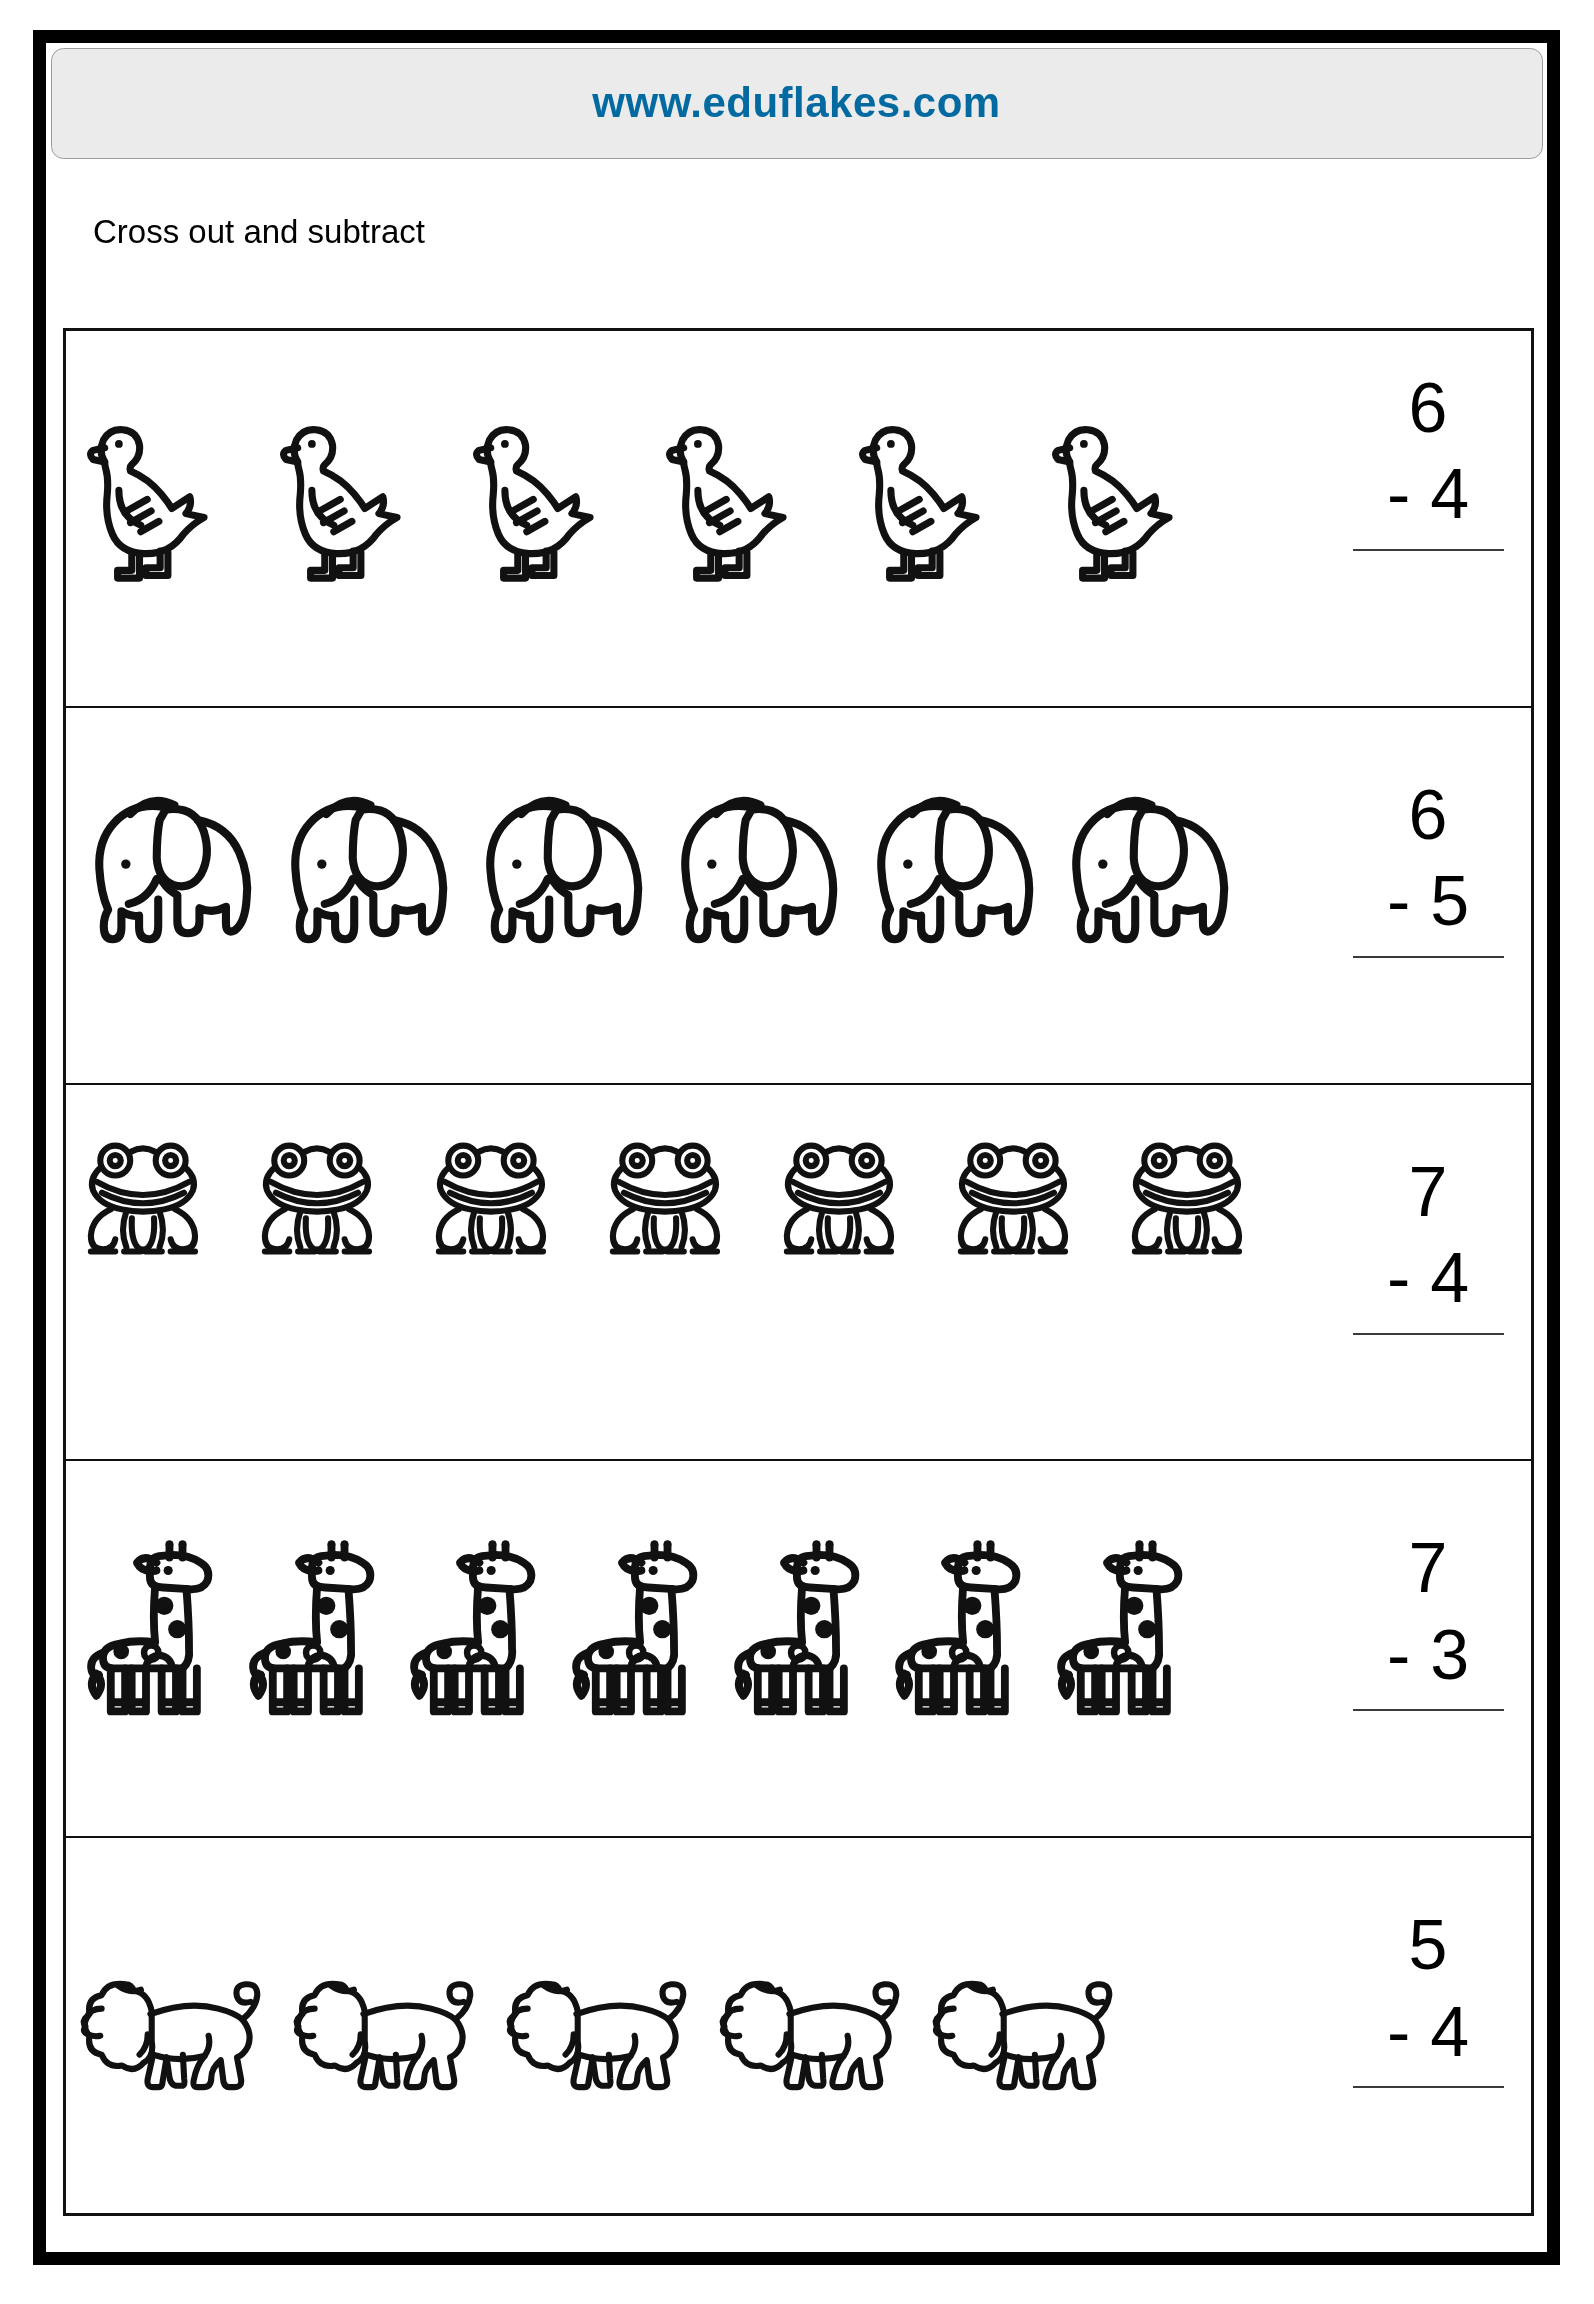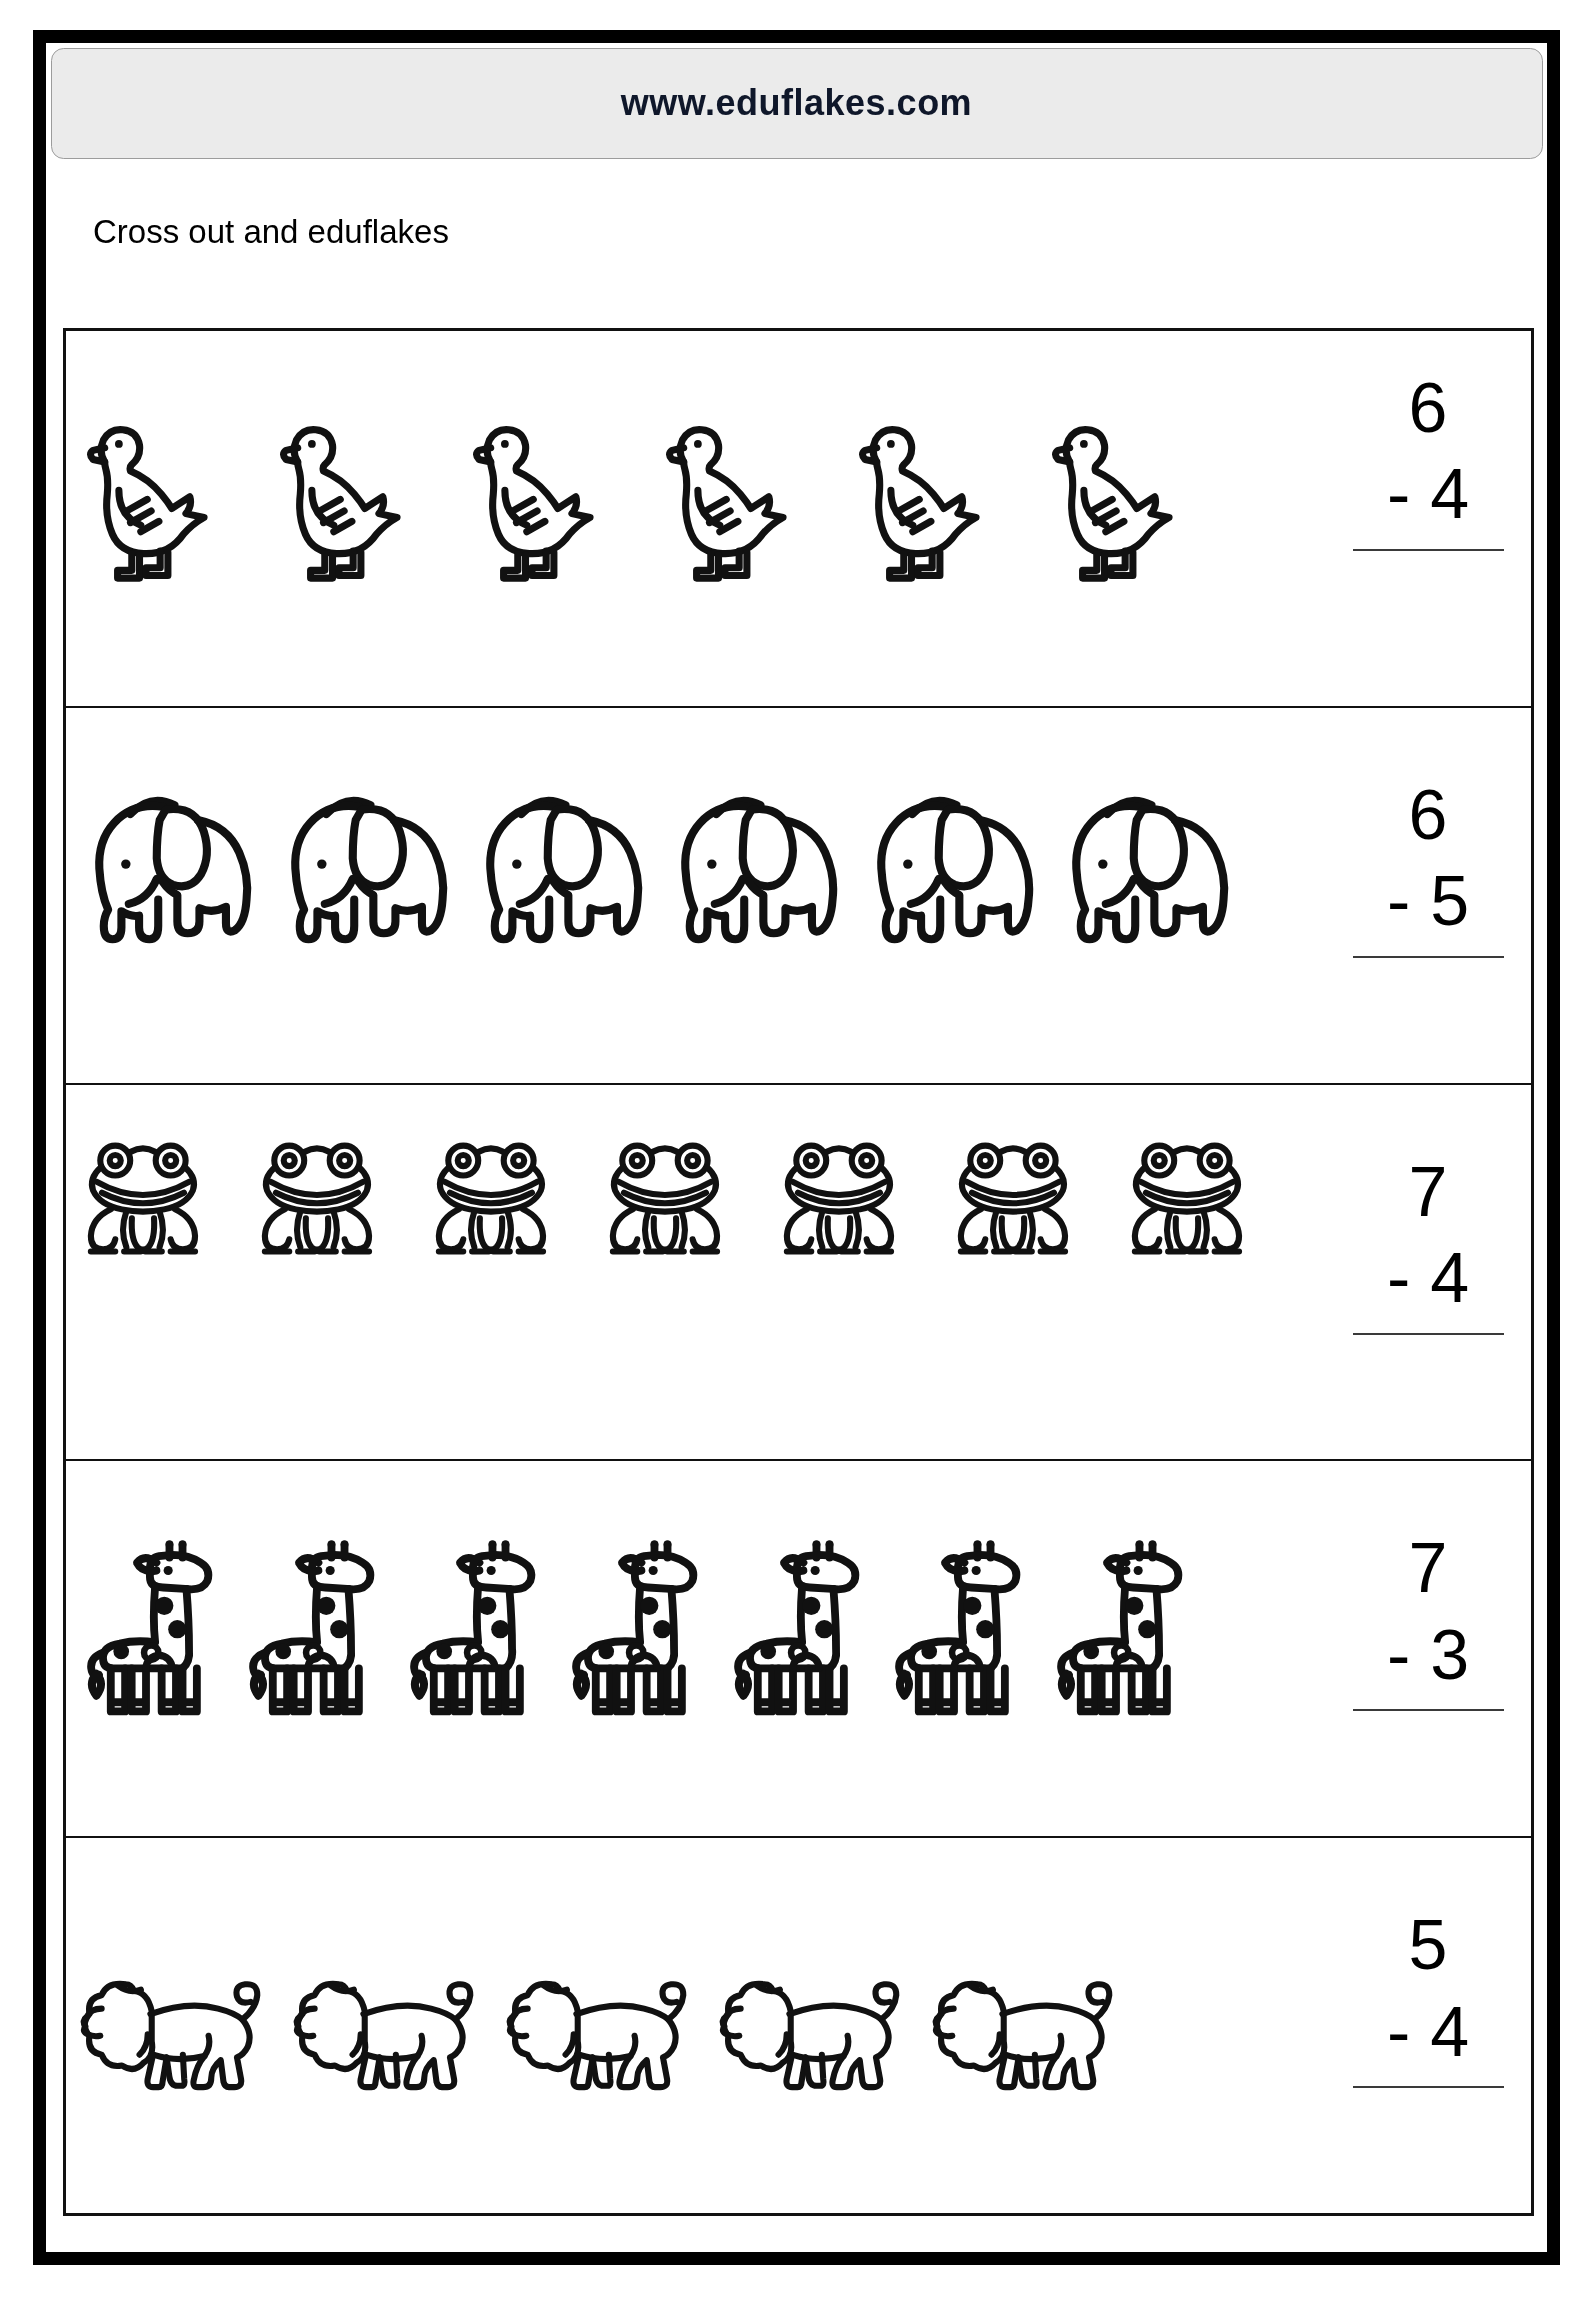--- a/index.html
+++ b/index.html
@@ -10,21 +10,21 @@
   .frame{
     position:absolute;left:33px;top:30px;right:35px;bottom:39px;
     border:13.5px solid #000;background:#fff;
   }
   .header-box{
     margin:4.5px;height:109px;
     background:#ebebeb;border:1.8px solid #9c9c9c;border-radius:12.6px;
     display:flex;align-items:center;justify-content:center;
   }
   .site-title{
-    font-size:36px;font-weight:bold;letter-spacing:0.5px;color:#0f172a;
+    font-size:42px;font-weight:bold;letter-spacing:0.5px;color:#0369a1;
   }
   .instruction{
     margin:54px 0 0 47px;font-size:33px;color:#000;
   }
   .worksheet{
     position:absolute;left:17px;right:13.5px;top:285px;bottom:36px;
     border:3.6px solid #111;display:flex;flex-direction:column;background:#fff;
   }
   .row{flex:1;display:flex;border-bottom:2.7px solid #111;min-height:0;}
   .row:last-child{border-bottom:none;}
@@ -121,21 +121,21 @@
       <path d="M54 60 L50 78 Q49 84 54 84 L58 84 Q61 84 61 80 L64 62"></path>
       <path d="M64 62 L66 76 Q67 83 72 83 L75 83 Q78 83 77 78 L76 60"></path>
     </symbol>
   </defs>
 </svg>
 
 <div class="frame">
   <div class="header-box">
     <div class="site-title">www.eduflakes.com</div>
   </div>
-  <div class="instruction">Cross out and eduflakes</div>
+  <div class="instruction">Cross out and subtract</div>
   <div class="worksheet">
       <div class="row r0">
     <div class="animals">
           <svg class="animal duck" viewBox="0 0 158 196" width="142" height="176">
             <use href="#icon-duck"></use>
           </svg>
           <svg class="animal duck" viewBox="0 0 158 196" width="142" height="176">
             <use href="#icon-duck"></use>
           </svg>
           <svg class="animal duck" viewBox="0 0 158 196" width="142" height="176">

